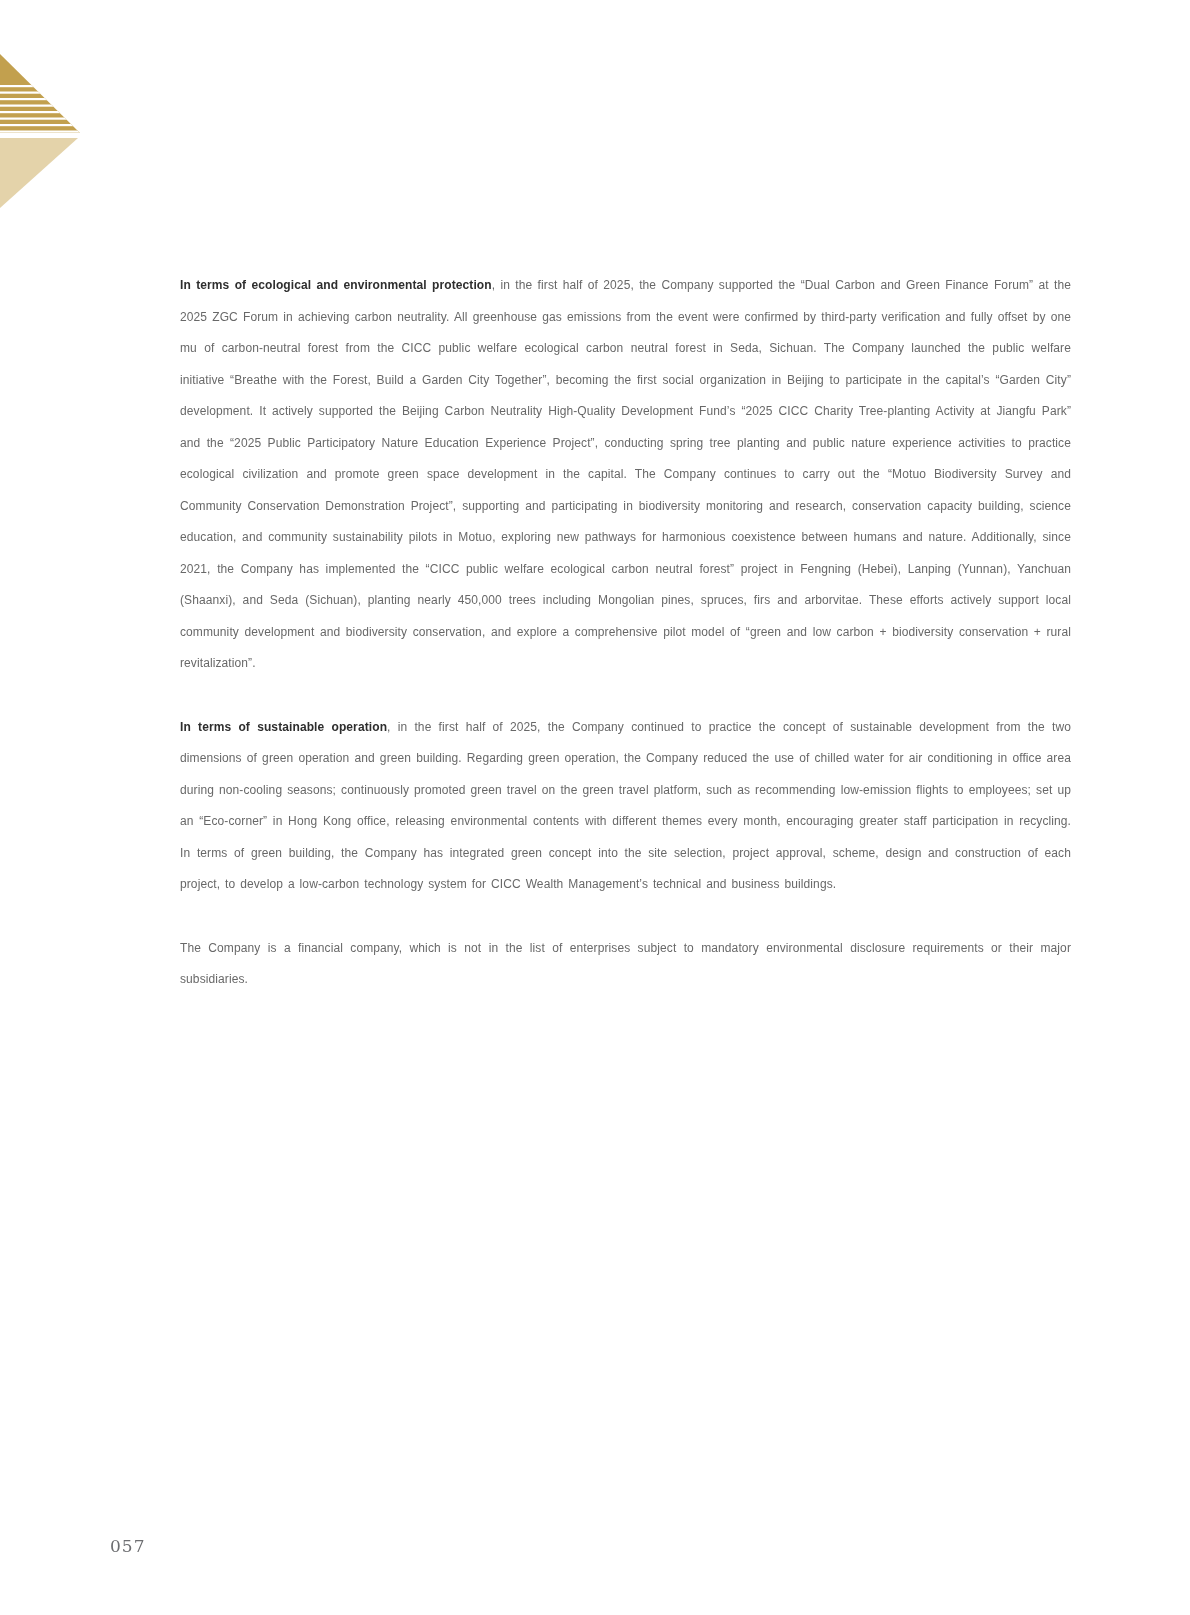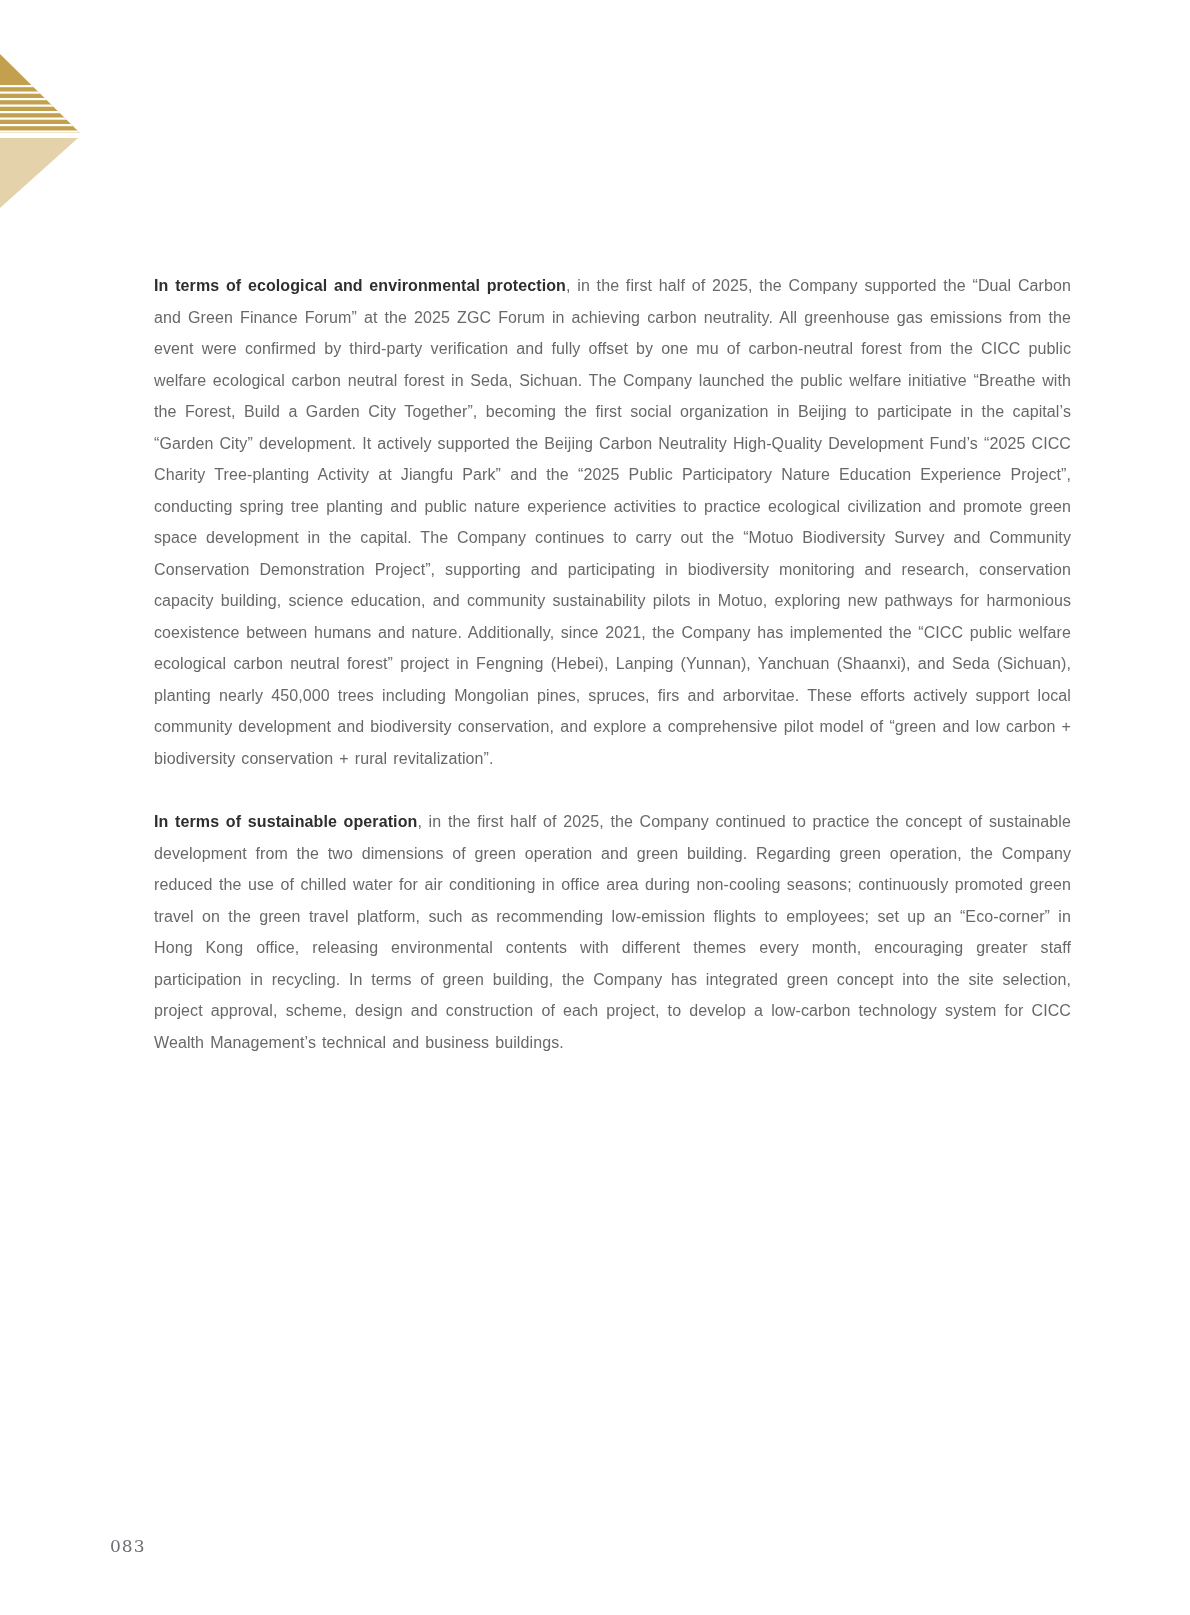--- a/index.html
+++ b/index.html
@@ -40,26 +40,27 @@
 
   
   .content {
     position: absolute;
     left: 154px;
     top: 270px;
     width: 917px;
   }
   .content p {
     text-align: justify;
-    font-size: 16px;
+    font-size: 12px;
     line-height: 31.5px;
     color: #686868;
     word-spacing: 1.5px;
     letter-spacing: 0.1px;
     margin-bottom: 32px;
+    margin-left: 26px;
   }
   .content p .lead {
     font-weight: bold;
     color: #2e2e2e;
   }
   .content p.para-last {
     margin-top: 12px;
     margin-bottom: 0;
   }
 
@@ -103,17 +104,18 @@
       <polygon points="0,84 78,84 0,154" fill="#E4D3AA"></polygon>
     </svg>
   </div>
 
 
   <main class="content">
     <p><span class="lead">In terms of ecological and environmental protection</span><span>, in the first half of 2025, the Company supported the “Dual Carbon and Green Finance Forum” at the 2025 ZGC Forum in achieving carbon neutrality. All greenhouse gas emissions from the event were confirmed by third-party verification and fully offset by one mu of carbon-neutral forest from the CICC public welfare ecological carbon neutral forest in Seda, Sichuan. The Company launched the public welfare initiative “Breathe with the Forest, Build a Garden City Together”, becoming the first social organization in Beijing to participate in the capital’s “Garden City” development. It actively supported the Beijing Carbon Neutrality High-Quality Development Fund’s “2025 CICC Charity Tree-planting Activity at Jiangfu Park” and the “2025 Public Participatory Nature Education Experience Project”, conducting spring tree planting and public nature experience activities to practice ecological civilization and promote green space development in the capital. The Company continues to carry out the “Motuo Biodiversity Survey and Community Conservation Demonstration Project”, supporting and participating in biodiversity monitoring and research, conservation capacity building, science education, and community sustainability pilots in Motuo, exploring new pathways for harmonious coexistence between humans and nature. Additionally, since 2021, the Company has implemented the “CICC public welfare ecological carbon neutral forest” project in Fengning (Hebei), Lanping (Yunnan), Yanchuan (Shaanxi), and Seda (Sichuan), planting nearly 450,000 trees including Mongolian pines, spruces, firs and arborvitae. These efforts actively support local community development and biodiversity conservation, and explore a comprehensive pilot model of “green and low carbon + biodiversity conservation + rural revitalization”.</span></p>
 
     <p><span class="lead">In terms of sustainable operation</span><span>, in the first half of 2025, the Company continued to practice the concept of sustainable development from the two dimensions of green operation and green building. Regarding green operation, the Company reduced the use of chilled water for air conditioning in office area during non-cooling seasons; continuously promoted green travel on the green travel platform, such as recommending low-emission flights to employees; set up an “Eco-corner” in Hong Kong office, releasing environmental contents with different themes every month, encouraging greater staff participation in recycling. In terms of green building, the Company has integrated green concept into the site selection, project approval, scheme, design and construction of each project, to develop a low-carbon technology system for CICC Wealth Management’s technical and business buildings.</span></p>
 
+    <p class="para-last"><span>The Company is a financial company, which is not in the list of enterprises subject to mandatory environmental disclosure requirements or their major subsidiaries.</span></p>
   </main>
 
-  <div class="page-number">083</div>
+  <div class="page-number">057</div>
 
 </div>
 
 </body></html>

